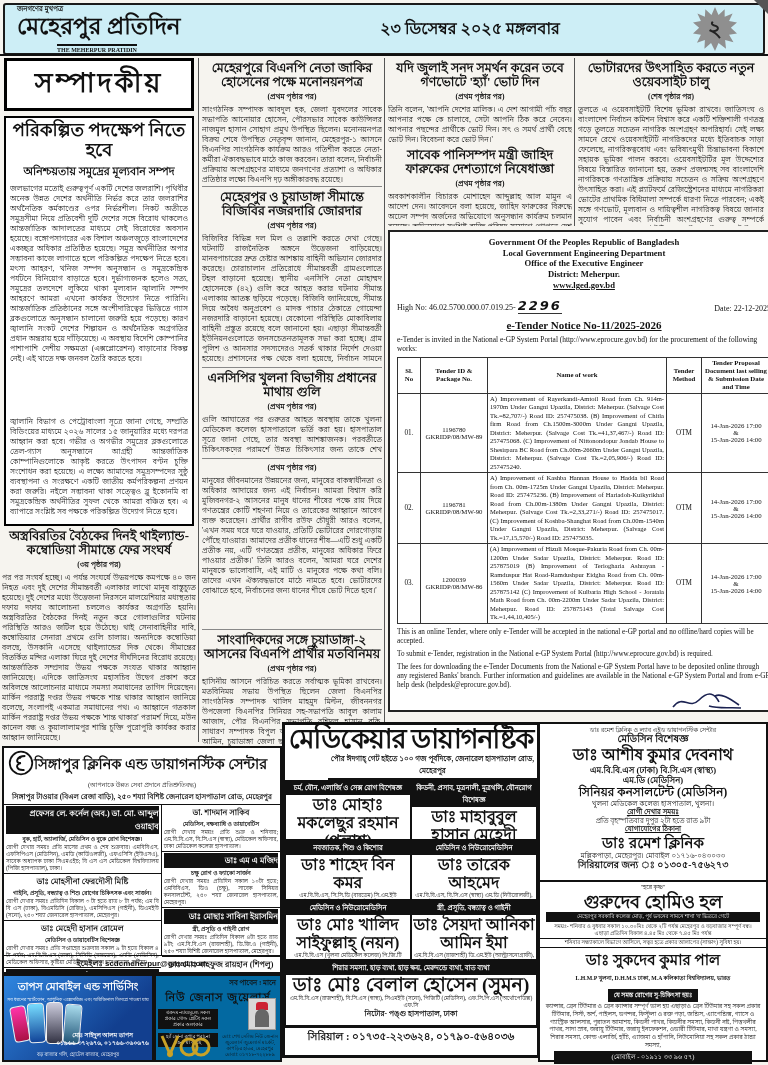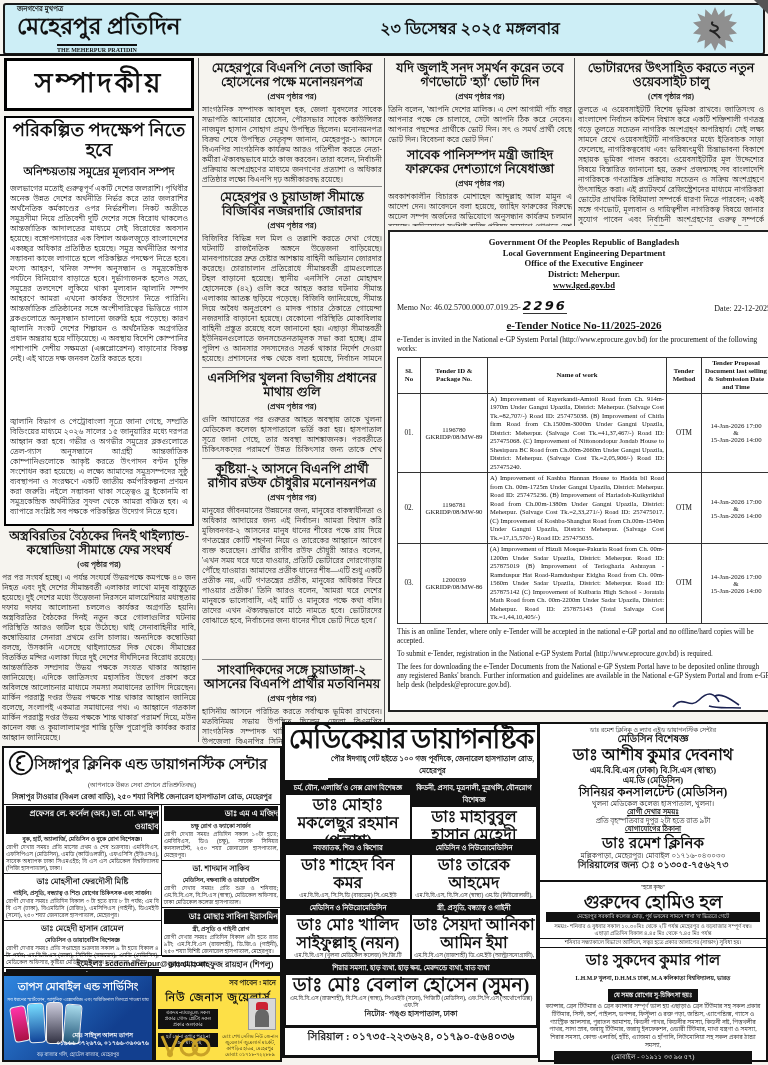--- a/index.html
+++ b/index.html
@@ -66,21 +66,21 @@
   .doc-spec{font-size:5.9px;text-align:center;font-weight:bold;}
   .doc-det{font-size:5.6px;text-align:justify;line-height:1.25;}
   .sing-mail{font-size:8px;font-weight:bold;text-align:center;border-top:1px solid #111;padding:1px 0 0 0;font-family:"Liberation Sans",sans-serif;}
   .sing-ph{font-size:8px;font-weight:bold;text-align:center;}
   .tapos{left:2px;top:974px;width:148px;height:84px;border:2px solid #111;background:linear-gradient(135deg,#2f86e0,#123f8f 70%);color:#fff;}
   .tapos-t{font-size:10.5px;font-weight:bold;text-align:center;margin-top:3px;font-family:"Liberation Sans",sans-serif;}
   .tapos-s{font-size:4.6px;text-align:center;}
   .phone{position:absolute;border-radius:4px;border:1px solid #eee;}
   .tapos-n{position:absolute;right:3px;bottom:12px;font-size:6px;font-weight:bold;text-align:center;line-height:1.3;}
   .tapos-b{position:absolute;bottom:1px;left:0;right:0;font-size:5px;text-align:center;}
-  .jew{left:154px;top:974px;width:124px;height:84px;border:2px solid #111;background:#fde047;position:absolute;}
+  .jew{left:154px;top:974px;width:124px;height:84px;border:2px solid #111;background:#0369a1;position:absolute;}
   .jew-top{font-size:7px;font-weight:bold;text-align:right;padding:1px 4px 0 0;}
   .jew-title{font-size:11px;font-weight:bold;text-align:center;letter-spacing:1px;}
   .pill{background:#111;color:#fff;font-size:4.8px;display:inline-block;padding:1px 3px;margin:1px 0 0 2px;text-align:center;line-height:1.25;}
   .avatar{position:absolute;right:4px;top:22px;width:26px;height:30px;background:#d8d8d8;border:1px solid #999;}
   .avatar:before{content:"";position:absolute;left:7px;top:3px;width:12px;height:8px;background:#c23;border-radius:3px 3px 0 0;}
   .avatar:after{content:"";position:absolute;left:6px;top:10px;width:14px;height:18px;background:#666;border-radius:7px 7px 0 0;}
   .jew-info{position:absolute;right:2px;bottom:2px;width:56px;font-size:4.8px;text-align:center;line-height:1.25;}
   .medic{left:282px;top:722px;width:252px;height:330px;border:3px solid #111;}
   .med-title{font-size:27px;font-weight:bold;text-align:center;line-height:1.05;letter-spacing:-1px;}
   .med-addr{font-size:7.3px;font-weight:bold;text-align:center;border-bottom:2px solid #111;padding-bottom:1px;margin-left:43px;}
@@ -152,21 +152,20 @@
       <div class="body" style="height:130px">বিজিবির বিভিন্ন দল মিল ও তল্লাশি করতে দেখা গেছে। ঘটনাটি রাজনৈতিক অঙ্গনে উত্তেজনা বাড়িয়েছে। মানবপাচারের দ্রুত চেষ্টার আশঙ্কায় বাহিনী অভিযান জোরদার করেছে। চোরাচালান প্রতিরোধে সীমান্তবর্তী গ্রামগুলোতে টহল বাড়ানো হয়েছে। স্থানীয় এনসিপি নেতা মোহাম্মদ হোসেনকে (৪২) গুলি করে আহত করার ঘটনায় সীমান্ত এলাকায় আতঙ্ক ছড়িয়ে পড়েছে। বিজিবি জানিয়েছে, সীমান্ত দিয়ে অবৈধ অনুপ্রবেশ ও মাদক পাচার ঠেকাতে গোয়েন্দা নজরদারি বাড়ানো হয়েছে। যেকোনো পরিস্থিতি মোকাবিলায় বাহিনী প্রস্তুত রয়েছে বলে জানানো হয়। এছাড়া সীমান্তবর্তী ইউনিয়নগুলোতে জনসচেতনতামূলক সভা করা হচ্ছে। গ্রাম পুলিশ ও আনসার সদস্যদেরও সতর্ক থাকার নির্দেশ দেওয়া হয়েছে। প্রশাসনের পক্ষ থেকে বলা হয়েছে, নির্বাচন সামনে রেখে আইনশৃঙ্খলা রক্ষায় সর্বোচ্চ গুরুত্ব দেওয়া হচ্ছে।</div>
     </div>
     <div class="sep"></div>
     <div>
       <div class="h-md">এনসিপির খুলনা বিভাগীয় প্রধানের মাথায় গুলি</div>
       <div class="cont">(প্রথম পৃষ্ঠার পর)</div>
       <div class="body" style="height:40px">গুলি আঘাতের পর গুরুতর আহত অবস্থায় তাকে খুলনা মেডিকেল কলেজ হাসপাতালে ভর্তি করা হয়। হাসপাতাল সূত্রে জানা গেছে, তার অবস্থা আশঙ্কাজনক। পরবর্তীতে চিকিৎসকদের পরামর্শে উন্নত চিকিৎসার জন্য তাকে শেখ হাসিনা সিটি মেডিকেল সেন্টারে স্থানান্তর করা হয়।</div>
     </div>
     <div class="sep"></div>
     <div>
-      <div class="h-md">কুষ্টিয়া-২ আসনে বিএনপি প্রার্থী রাগীব রউফ চৌধুরীর মনোনয়নপত্র</div>
       <div class="cont">(প্রথম পৃষ্ঠার পর)</div>
       <div class="body" style="height:150px">মানুষের জীবনমানের উন্নয়নের জন্য, মানুষের বাকস্বাধীনতা ও অধিকার আদায়ের জন্য এই নির্বাচন। আমরা বিশ্বাস করি মুজিবনগর-২ আসনের মানুষ ধানের শীষের পক্ষে রায় দিয়ে গণতন্ত্রের কোটি শহণনা নিয়ে ও তারেকের আহ্বানে আবেগ ব্যক্ত করেছেন। প্রার্থীর রাগীব রউফ চৌধুরী আরও বলেন, 'এখন সময় ঘরে ঘরে যাওয়ার, প্রতিটি ভোটারের দোরগোড়ায় পৌঁছে যাওয়ার। আমাদের প্রতীক ধানের শীষ—এটি শুধু একটি প্রতীক নয়, এটি গণতন্ত্রের প্রতীক, মানুষের অধিকার ফিরে পাওয়ার প্রতীক।' তিনি আরও বলেন, 'আমরা ঘরে দেশের মানুষকে ভালোবাসি, এই মাটি ও মানুষের পক্ষে কথা বলি। তাদের এখন ঐক্যবদ্ধভাবে মাঠে নামতে হবে। ভোটারদের বোঝাতে হবে, নির্বাচনের জন্য ধানের শীষে ভোট দিতে হবে।'</div>
     </div>
     <div class="sep"></div>
     <div>
       <div class="h-md">সাংবাদিকদের সঙ্গে চুয়াডাঙ্গা-২ আসনের বিএনপি প্রার্থীর মতবিনিময়</div>
       <div class="cont">(প্রথম পৃষ্ঠার পর)</div>
       <div class="body" style="height:92px">হাসিনীয় আসনে পরিচিত করতে সর্বাত্মক ভূমিকা রাখবেন। মতবিনিময় সভায় উপস্থিত ছিলেন জেলা বিএনপির সাংগঠনিক সম্পাদক খালিদ মাহমুদ মিল্টন, জীবননগর উপজেলা বিএনপির সিনিয়র সহ-সভাপতি আবুল কালাম আজাদ, পৌর বিএনপির সভাপতি রশিদুল হাসান বকি, সাধারণ সম্পাদক বিপুল অশ্রব, সাংগঠনিক সম্পাদক আল আমিন, চুয়াডাঙ্গা জেলা ছাত্রদলের সাবেক সভাপতি প্রমুখ। জেলার বিভিন্ন ইউনিট ও ইউনিয়ন পর্যায়ের নেতাকর্মীরাও উপস্থিত ছিলেন।</div>
     </div>
   </div>
@@ -192,21 +191,21 @@
     </div>
   </div>
 
   <div class="abs tender">
     <div class="t-c">Government Of the Peoples Republic of Bangladesh</div>
     <div class="t-c">Local Government Engineering Department</div>
     <div class="t-c">Office of the Executive Engineer</div>
     <div class="t-c">District: Meherpur.</div>
     <div class="t-url">www.lged.gov.bd</div>
     <div class="memo-row">
-      <span><span>Memo No: 46.02.5700.000.07.019.25-</span> <span class="hand">2296</span></span>
+      <span><span>High No: 46.02.5700.000.07.019.25-</span> <span class="hand">2296</span></span>
       <span>Date: 22-12-2025</span>
     </div>
     <div class="t-title">e-Tender Notice No-11/2025-2026</div>
     <div class="t-intro">e-Tender is invited in the National e-GP System Portal (http://www.eprocure.gov.bd) for the procurement of the following works:</div>
     <table class="tt">
       <tbody>
           <tr>
         <th class="pre">Sl.
 No</th>
         <th class="pre">Tender ID &amp;
@@ -289,28 +288,28 @@
             <div class="doc-name2">ডাঃ মেহেদী হাসান রোমেল</div>
             <div class="doc-spec">মেডিসিন ও ডায়াবেটিস বিশেষজ্ঞ</div>
             <div class="doc-det">রোগী দেখার সময়ঃ প্রতি সপ্তাহের শুক্রবার সকাল ৯ টা হতে বিকাল ৪ টা পর্যন্ত; এম.বি.বি.এস (ঢাকা), সিসিডি (বারডেম), এমডি (মেডিসিন), মেডিকেল অফিসার, কুষ্টিয়া মেডিকেল কলেজ হাসপাতাল, কুষ্টিয়া।</div>
           </div>
         <div class="doc" style="border-bottom:none">
             <div class="doc-name">ডাঃ উম্মে হোমায়রা আলেশা</div>
           </div>
       </div>
       <div class="sing-r">
         <div class="doc">
+            <div class="doc-name2">ডা. শাদমান সাকিব</div>
+            <div class="doc-spec">মেডিসিন, বক্ষব্যাধি ও ডায়াবেটিস</div>
+            <div class="doc-det">রোগী দেখার সময়ঃ প্রতি শুক্র ও শনিবার; এম.বি.বি.এস, বি.সি.এস (স্বাস্থ্য), মেডিকেল অফিসার, ঢাকা মেডিকেল কলেজ হাসপাতাল।</div>
+          </div>
+        <div class="doc">
             <div class="doc-name">ডাঃ এম এ মজিদ</div>
             <div class="doc-spec">চক্ষু রোগ ও ফ্যাকো সার্জন</div>
             <div class="doc-det">রোগী দেখার সময়ঃ প্রতিদিন সকাল ১০টা হতে; এমবিবিএস, ডিও (চক্ষু), সাবেক সিনিয়র কনসালটেন্ট, ২৫০ শয্যা জেনারেল হাসপাতাল, মেহেরপুর।</div>
-          </div>
-        <div class="doc">
-            <div class="doc-name2">ডা. শাদমান সাকিব</div>
-            <div class="doc-spec">মেডিসিন, বক্ষব্যাধি ও ডায়াবেটিস</div>
-            <div class="doc-det">রোগী দেখার সময়ঃ প্রতি শুক্র ও শনিবার; এম.বি.বি.এস, বি.সি.এস (স্বাস্থ্য), মেডিকেল অফিসার, ঢাকা মেডিকেল কলেজ হাসপাতাল।</div>
           </div>
         <div class="doc">
             <div class="doc-name">ডাঃ মোছাঃ সাবিনা ইয়াসমিন</div>
             <div class="doc-spec">স্ত্রী, প্রসূতি ও গাইনী রোগ</div>
             <div class="doc-det">রোগী দেখার সময়ঃ প্রতিদিন বিকাল ৪টা হতে রাত ৯টা; এম.বি.বি.এস (রাজশাহী), ডি.জি.ও (গাইনী), ২৫০ শয্যা বিশিষ্ট জেনারেল হাসপাতাল, মেহেরপুর।</div>
           </div>
         <div class="doc" style="border-bottom:none">
             <div class="doc-name2">ডাঃ মোঃ মাহফুজ রায়হান (শিপলু)</div>
             <div class="doc-spec">হাড় জোড়া ও অর্থোপেডিক্স</div>
           </div>

